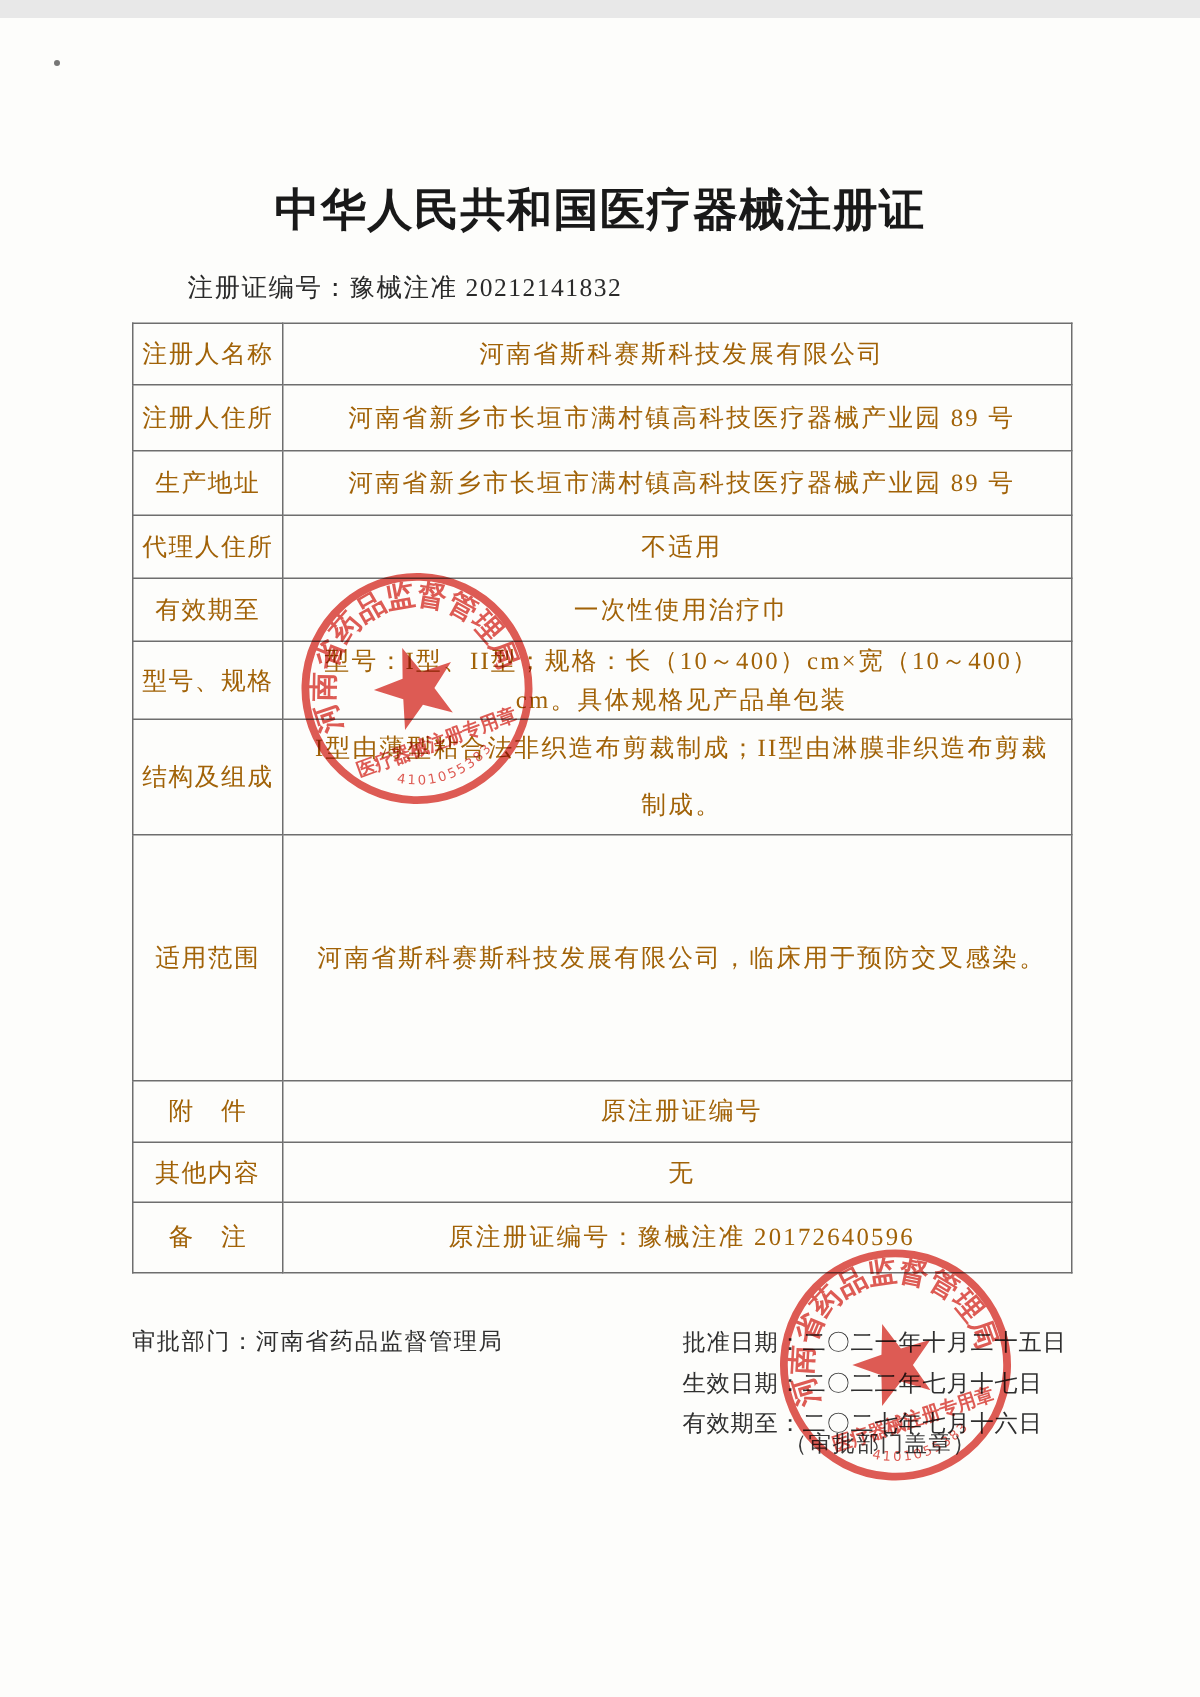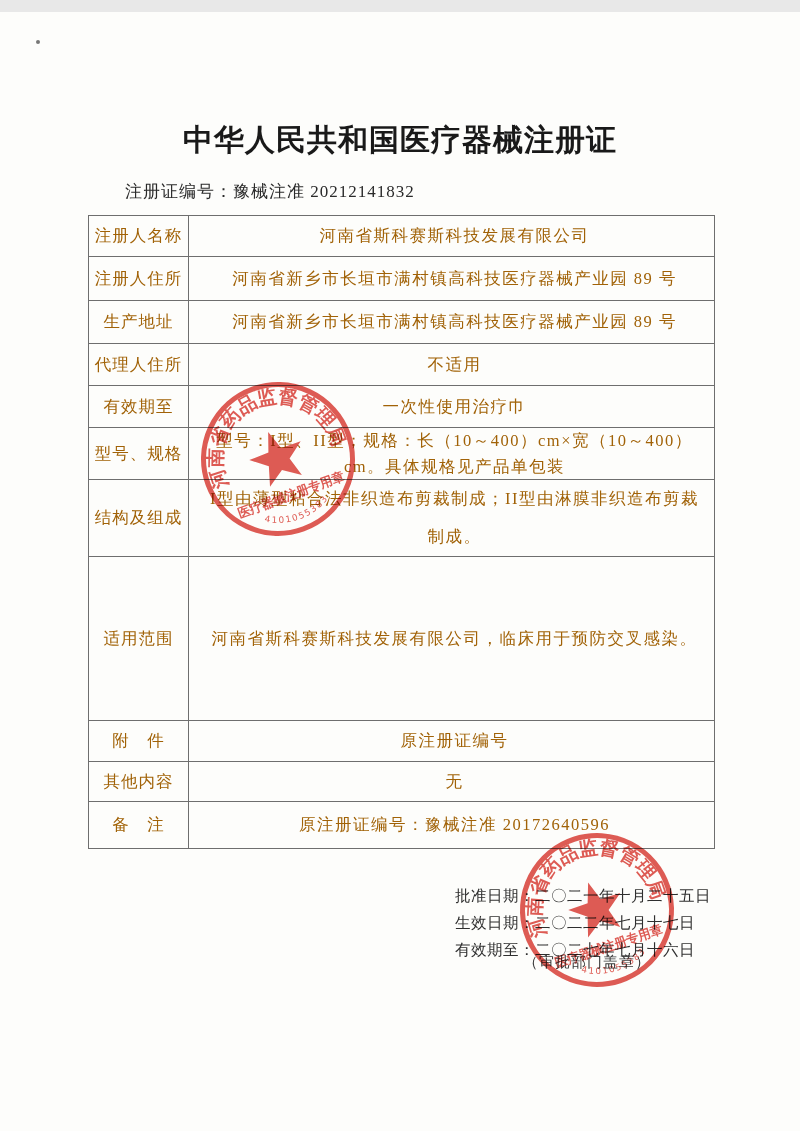--- a/index.html
+++ b/index.html
@@ -139,20 +139,21 @@
         <td class="cell-label">其他内容</td>
         <td class="cell-value">无</td>
       </tr>
       <tr>
         <td class="cell-label">备　注</td>
         <td class="cell-value">原注册证编号：豫械注准 20172640596</td>
       </tr>
     </tbody>
   </table>
 
+  <div class="dept-line">审批部门：河南省药品监督管理局</div>
 
   <div class="dates-block">
     <div class="date-row">批准日期：二〇二一年十月二十五日</div>
     <div class="date-row">生效日期：二〇二二年七月十七日</div>
     <div class="date-row">有效期至：二〇二七年七月十六日</div>
   </div>
 
   <div class="seal-note">（审批部门盖章）</div>
 
   <svg class="stamp stamp-1" viewBox="0 0 200 200" color="#dc4a42">

